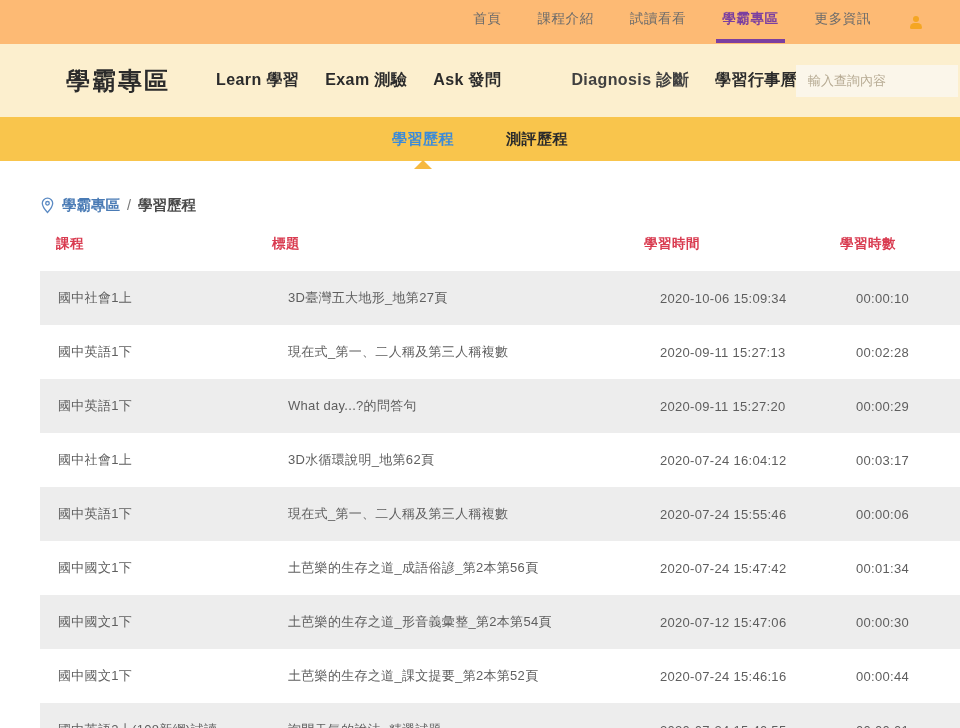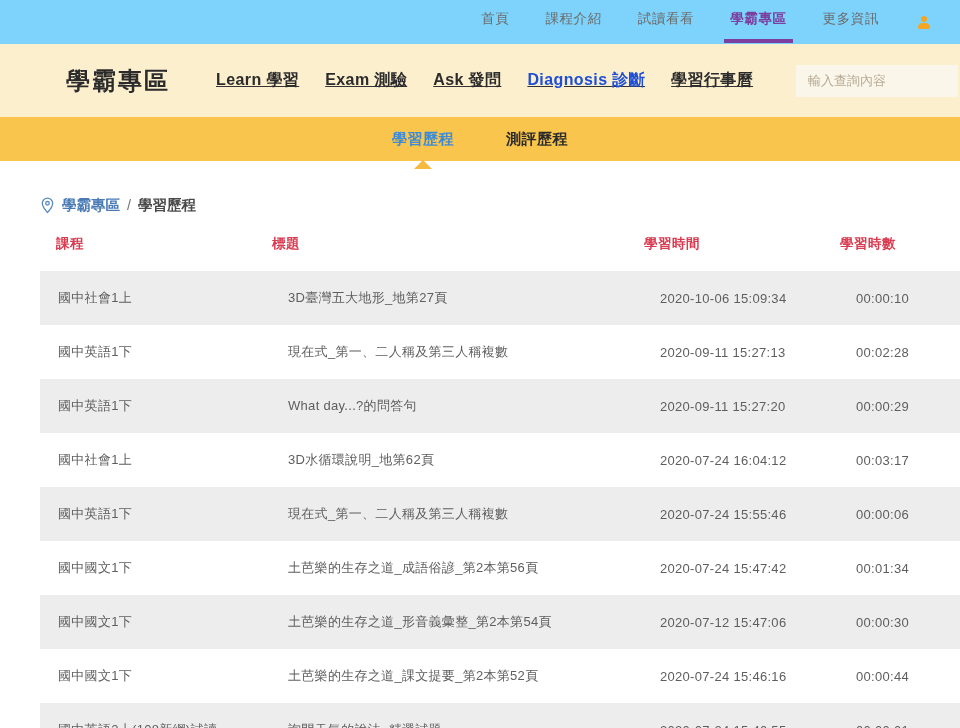--- a/index.html
+++ b/index.html
@@ -9,25 +9,25 @@
     height: 728px;
     overflow: hidden;
     background: #ffffff;
     font-family: "Liberation Sans", "DejaVu Sans", sans-serif;
     color: #333;
   }
 
   
   .topnav {
     height: 44px;
-    background: #7dd3fc;
+    background: #fdba74;
     display: flex;
     align-items: flex-start;
     justify-content: flex-end;
-    padding-right: 30px;
+    padding-right: 38px;
     position: relative;
   }
   .topnav-list {
     display: flex;
     align-items: center;
     gap: 0px;
     height: 36px;
   }
   .topnav-item {
     font-size: 13.5px;
@@ -101,31 +101,30 @@
     color: #2b2b2b;
     letter-spacing: 2px;
     margin-right: 46px;
     cursor: pointer;
     white-space: nowrap;
   }
   .mainnav {
     display: flex;
     align-items: center;
     gap: 26px;
-    text-decoration: underline;
   }
   .mainnav-item {
     font-size: 16px;
     font-weight: bold;
     color: #2b2b2b;
     cursor: pointer;
     white-space: nowrap;
     letter-spacing: .4px;
   }
-  .mainnav-item.active { color: #1d4ed8; }
+  .mainnav-item.active { color: #404040; margin-left: 44px; }
   .searchbox {
     position: absolute;
     right: 2px;
     top: 50%;
     transform: translateY(-50%);
     width: 162px;
     height: 32px;
     background: #FBF6EA;
     border: none;
     outline: none;

